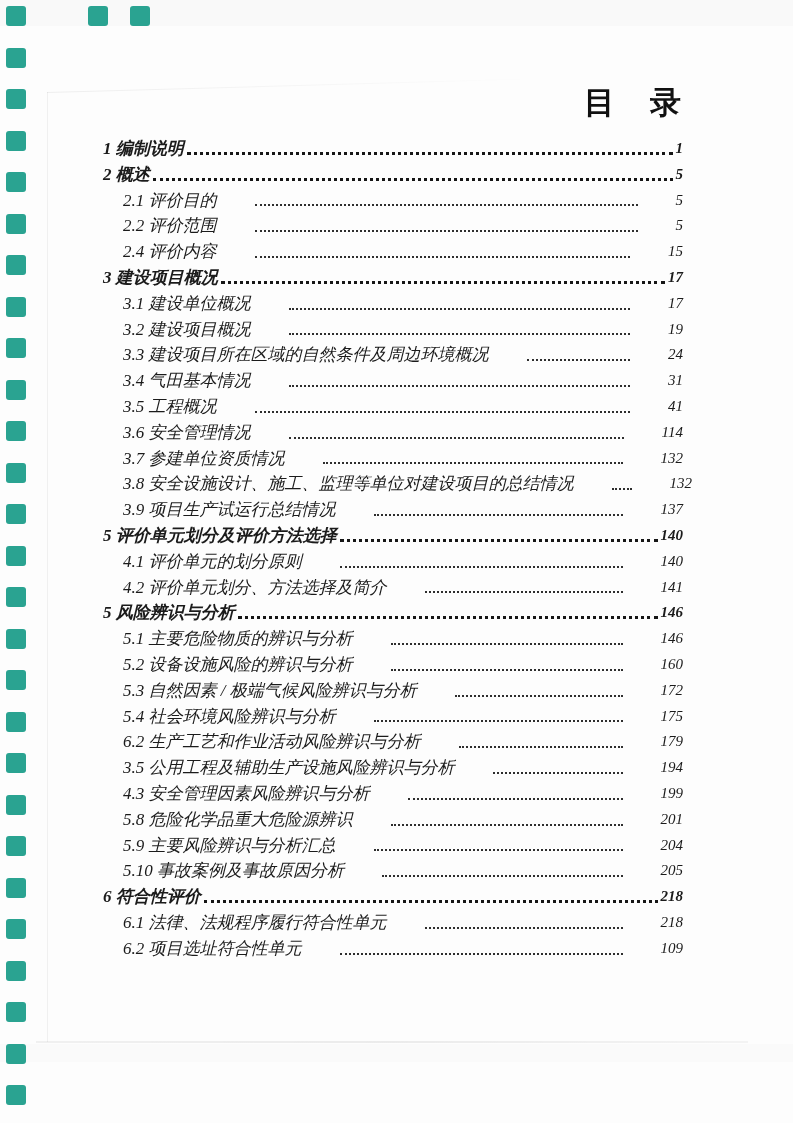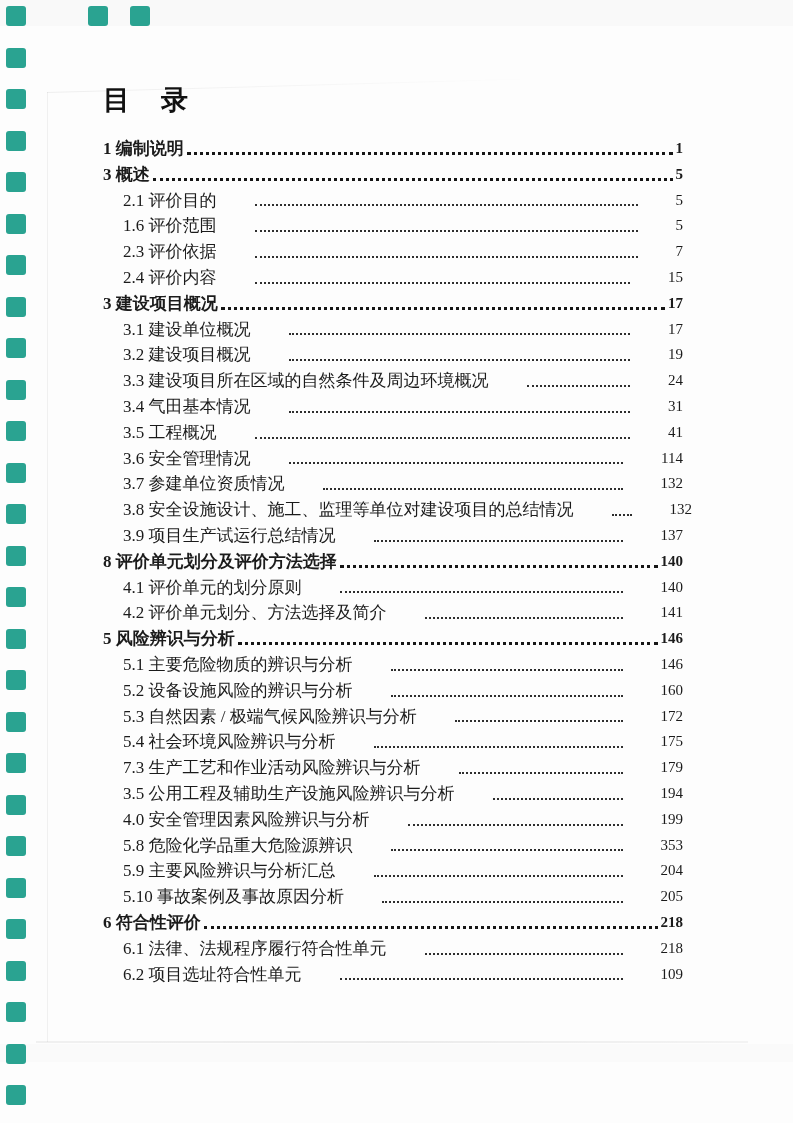--- a/index.html
+++ b/index.html
@@ -19,29 +19,30 @@
     transform:rotate(-1.6deg);transform-origin:left center;}
   .scan-edge-bottom{position:absolute;left:36px;top:1041px;width:712px;height:2px;
     background:linear-gradient(to right,rgba(0,0,0,0.05),rgba(0,0,0,0.07),rgba(0,0,0,0.04));}
 
   
   .edge-marker{position:absolute;width:20px;height:20px;border-radius:3px;}
 
   
   .doc-title{
     position:absolute;left:103px;width:580px;top:82px;margin:0;
-    text-align:left;font-size:27px;font-weight:bold;color:#111;
+    text-align:right;font-size:31px;font-weight:bold;color:#111;
     letter-spacing:2px;
   }
   .toc{
     position:absolute;left:103px;top:136px;width:580px;color:#1b1b1b;
   }
   .toc-row{
     display:flex;align-items:flex-end;height:25.8px;font-size:17px;line-height:25.8px;
     white-space:nowrap;
+    font-style:italic;
   }
   .toc-row .lbl{flex:0 0 auto;}
   .toc-row.lvl1 .lbl{font-weight:bold;}
   .toc-row.lvl2{padding-left:20px;gap:35px;}
   .leader{
     flex:1 1 auto;min-width:20px;margin:0 3px;
     border-bottom:2.5px dotted #2e2e2e;
     align-self:flex-end;margin-bottom:7px;
   }
   .toc-row.lvl1 .leader{border-bottom:3px dotted #161616;}
@@ -93,40 +94,35 @@
 
   <h1 class="doc-title">目　录</h1>
 
   <div class="toc">
       <div class="toc-row lvl1">
     <span class="lbl">1 编制说明</span>
     <span class="leader"></span>
     <span class="pg">1</span>
   </div>
       <div class="toc-row lvl1">
-    <span class="lbl">3 概述</span>
+    <span class="lbl">2 概述</span>
     <span class="leader"></span>
     <span class="pg">5</span>
   </div>
       <div class="toc-row lvl2">
     <span class="lbl">2.1 评价目的</span>
     <span class="leader"></span>
     <span class="pg">5</span>
   </div>
       <div class="toc-row lvl2">
-    <span class="lbl">1.6 评价范围</span>
+    <span class="lbl">2.2 评价范围</span>
     <span class="leader"></span>
     <span class="pg">5</span>
   </div>
       <div class="toc-row lvl2">
-    <span class="lbl">2.3 评价依据</span>
-    <span class="leader"></span>
-    <span class="pg">7</span>
-  </div>
-      <div class="toc-row lvl2">
     <span class="lbl">2.4 评价内容</span>
     <span class="leader"></span>
     <span class="pg">15</span>
   </div>
       <div class="toc-row lvl1">
     <span class="lbl">3 建设项目概况</span>
     <span class="leader"></span>
     <span class="pg">17</span>
   </div>
       <div class="toc-row lvl2">
@@ -168,21 +164,21 @@
     <span class="lbl">3.8 安全设施设计、施工、监理等单位对建设项目的总结情况</span>
     <span class="leader"></span>
     <span class="pg">132</span>
   </div>
       <div class="toc-row lvl2">
     <span class="lbl">3.9 项目生产试运行总结情况</span>
     <span class="leader"></span>
     <span class="pg">137</span>
   </div>
       <div class="toc-row lvl1">
-    <span class="lbl">8 评价单元划分及评价方法选择</span>
+    <span class="lbl">5 评价单元划分及评价方法选择</span>
     <span class="leader"></span>
     <span class="pg">140</span>
   </div>
       <div class="toc-row lvl2">
     <span class="lbl">4.1 评价单元的划分原则</span>
     <span class="leader"></span>
     <span class="pg">140</span>
   </div>
       <div class="toc-row lvl2">
     <span class="lbl">4.2 评价单元划分、方法选择及简介</span>
@@ -208,38 +204,38 @@
     <span class="lbl">5.3 自然因素 / 极端气候风险辨识与分析</span>
     <span class="leader"></span>
     <span class="pg">172</span>
   </div>
       <div class="toc-row lvl2">
     <span class="lbl">5.4 社会环境风险辨识与分析</span>
     <span class="leader"></span>
     <span class="pg">175</span>
   </div>
       <div class="toc-row lvl2">
-    <span class="lbl">7.3 生产工艺和作业活动风险辨识与分析</span>
+    <span class="lbl">6.2 生产工艺和作业活动风险辨识与分析</span>
     <span class="leader"></span>
     <span class="pg">179</span>
   </div>
       <div class="toc-row lvl2">
     <span class="lbl">3.5 公用工程及辅助生产设施风险辨识与分析</span>
     <span class="leader"></span>
     <span class="pg">194</span>
   </div>
       <div class="toc-row lvl2">
-    <span class="lbl">4.0 安全管理因素风险辨识与分析</span>
+    <span class="lbl">4.3 安全管理因素风险辨识与分析</span>
     <span class="leader"></span>
     <span class="pg">199</span>
   </div>
       <div class="toc-row lvl2">
     <span class="lbl">5.8 危险化学品重大危险源辨识</span>
     <span class="leader"></span>
-    <span class="pg">353</span>
+    <span class="pg">201</span>
   </div>
       <div class="toc-row lvl2">
     <span class="lbl">5.9 主要风险辨识与分析汇总</span>
     <span class="leader"></span>
     <span class="pg">204</span>
   </div>
       <div class="toc-row lvl2">
     <span class="lbl">5.10 事故案例及事故原因分析</span>
     <span class="leader"></span>
     <span class="pg">205</span>

